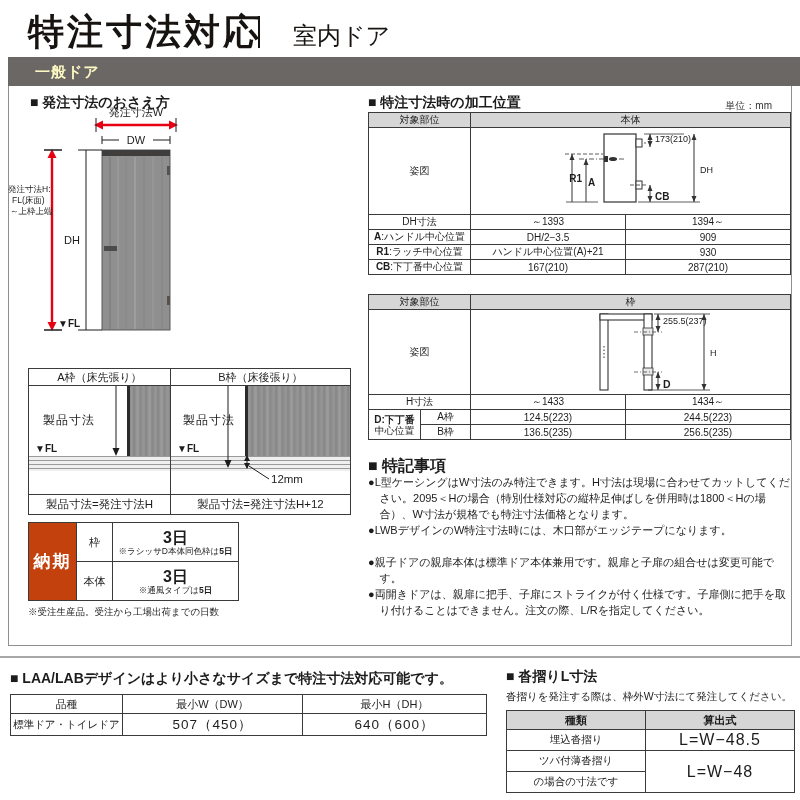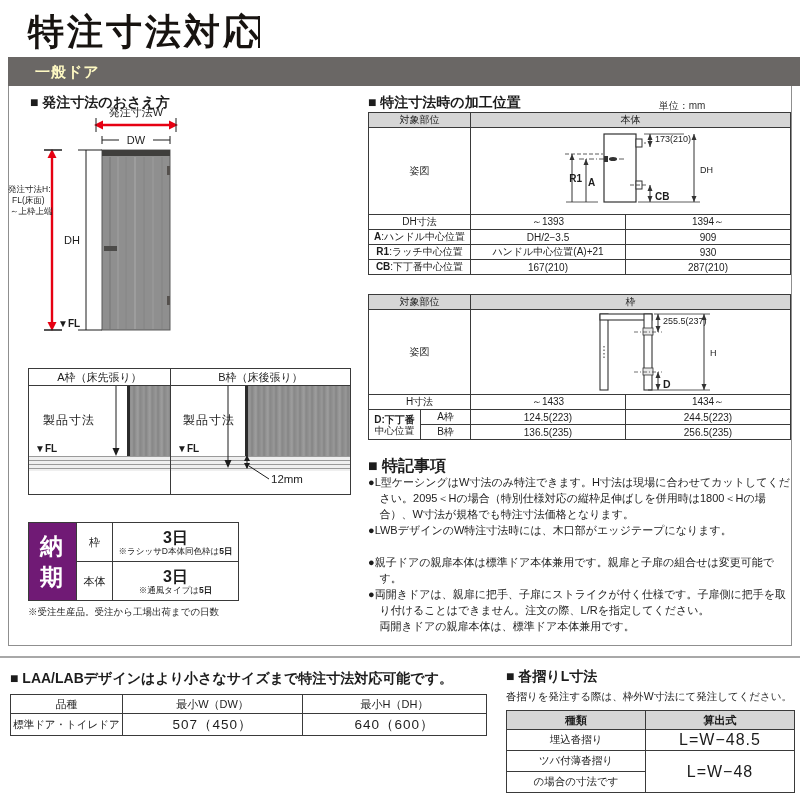--- a/index.html
+++ b/index.html
@@ -43,21 +43,21 @@
   .doorA { position:absolute; top:0; height:70px; border-left:3px solid #2b2b2b; }
   .floor { position:absolute; left:0; right:0; top:70px; height:15px;
            background:repeating-linear-gradient(180deg, #9a9a9a 0px, #9a9a9a 1px, #efefef 1px, #efefef 4px); }
   .pd-label { position:absolute; font-size:12px; letter-spacing:1px; }
   .fl-label { position:absolute; font-size:10px; font-weight:bold; }
   .mm12 { position:absolute; font-size:11.5px; }
 
   
   .del-t { width:210px; border:1.5px solid #2e2e2e; }
   .del-t td { height:39px; }
-  .del-title { background:#701a75; color:#fff; font-size:23px; font-weight:bold; letter-spacing:2px;margin-top:12px; }
+  .del-title { background:#c2410c; color:#fff; font-size:17px; font-weight:bold; letter-spacing:2px;margin-top:12px; }
   .del-part { font-size:11px; background:#fff; }
   .del-days { font-size:16px; font-weight:bold; line-height:17px; }
   .del-note { font-size:8.5px; line-height:10px; }
 
   .footnote { font-size:9.5px; color:#222; white-space:nowrap; }
 
   
   .notes { width:424px; font-size:11px; line-height:16px; }
   .notes .item { padding-left:11.5px; text-indent:-11.5px; }
   .notes .cont { padding-left:11.5px; text-indent:0; }
@@ -80,20 +80,21 @@
 
   svg text { font-family:"Liberation Sans", sans-serif; fill:#1c1c1c; }
 </style>
 </head>
 <body>
 
 <div class="page">
 
   <div class="abs title">特注寸法対応</div>
   <div class="abs title-divider"></div>
+  <div class="abs subtitle">室内ドア</div>
   <div class="abs cat-bar">一般ドア</div>
   <div class="abs content-box"></div>
 
   <div class="abs h2" style="left:30px; top:94px;">■ 発注寸法のおさえ方</div>
 
   <svg class="abs" style="left:6px; top:100px;" width="352" height="252" viewBox="0 0 352 252">
 
     <text x="130" y="16" font-size="11" text-anchor="middle">発注寸法W</text>
     <line x1="96" y1="25" x2="164" y2="25" stroke="#e60012" stroke-width="2.4"></line>
     <polygon points="88,25 97,20.5 97,29.5" fill="#e60012"></polygon>
@@ -172,20 +173,24 @@
             <polygon points="9,82 5.5,74 12.5,74" fill="#1c1c1c"></polygon>
             <line x1="28" y1="70" x2="28" y2="82" stroke="#1c1c1c" stroke-width="1"></line>
             <polygon points="28,69 25,75 31,75" fill="#1c1c1c"></polygon>
             <polygon points="28,83 25,77 31,77" fill="#1c1c1c"></polygon>
             <line x1="30" y1="80" x2="50" y2="93" stroke="#1c1c1c" stroke-width="1"></line>
           </svg>
           <div class="mm12" style="left:100px; top:87px;">12mm</div>
         </div>
       </td>
     </tr>
+    <tr>
+      <td class="formula">製品寸法=発注寸法H</td>
+      <td class="formula">製品寸法=発注寸法H+12</td>
+    </tr>
   </tbody>
     </table>
 
   <table class="abs del-t" style="left:28px; top:522px;">
     <colgroup>
         <col style="width:48px">
         <col style="width:36px">
         <col style="width:126px">
       </colgroup>
     <tbody>
@@ -202,21 +207,21 @@
       <td>
         <div class="del-days">3日</div>
         <div class="del-note"><span>※通風タイプは</span><b>5日</b></div>
       </td>
     </tr>
   </tbody>
     </table>
   <div class="abs footnote" style="left:28px; top:606px;">※受注生産品。受注から工場出荷までの日数</div>
 
   <div class="abs h2" style="left:368px; top:94px;">■ 特注寸法時の加工位置</div>
-  <div class="abs unit" style="left:612px; top:99px; width:140px; text-align:center;">単位：mm</div>
+  <div class="abs unit" style="left:632px; top:99px; width:140px; text-align:right;">単位：mm</div>
 
   <table class="abs spec-t" style="left:368px; top:112px;">
     <colgroup>
         <col style="width:102px">
         <col style="width:155px">
         <col style="width:165px">
       </colgroup>
     <tbody>
         <tr class="hdr-gray">
       <td>対象部位</td>
@@ -351,21 +356,20 @@
     </tr>
   </tbody>
     </table>
 
   <div class="abs h2-small" style="left:368px; top:456px;">■ 特記事項</div>
   <div class="abs notes" style="left:368px; top:474px;">
     <div class="item">●L型ケーシングはW寸法のみ特注できます。H寸法は現場に合わせてカットしてください。2095＜Hの場合（特別仕様対応の縦枠足伸ばしを併用時は1800＜Hの場合）、W寸法が規格でも特注寸法価格となります。</div>
     <div class="item">●LWBデザインのW特注寸法時には、木口部がエッジテープになります。</div>
     <div class="item gap">●親子ドアの親扉本体は標準ドア本体兼用です。親扉と子扉の組合せは変更可能です。</div>
     <div class="item">●両開きドアは、親扉に把手、子扉にストライクが付く仕様です。子扉側に把手を取り付けることはできません。注文の際、L/Rを指定してください。</div>
-    <div class="cont">両開きドアの親扉本体は、標準ドア本体兼用です。</div>
   </div>
 
   <div class="abs hr-gray"></div>
 
   <div class="abs h2" style="left:10px; top:670px;">■ LAA/LABデザインはより小さなサイズまで特注寸法対応可能です。</div>
   <table class="abs bl-t" style="left:10px; top:694px;">
     <colgroup>
         <col style="width:112px">
         <col style="width:180px">
         <col style="width:184px">

